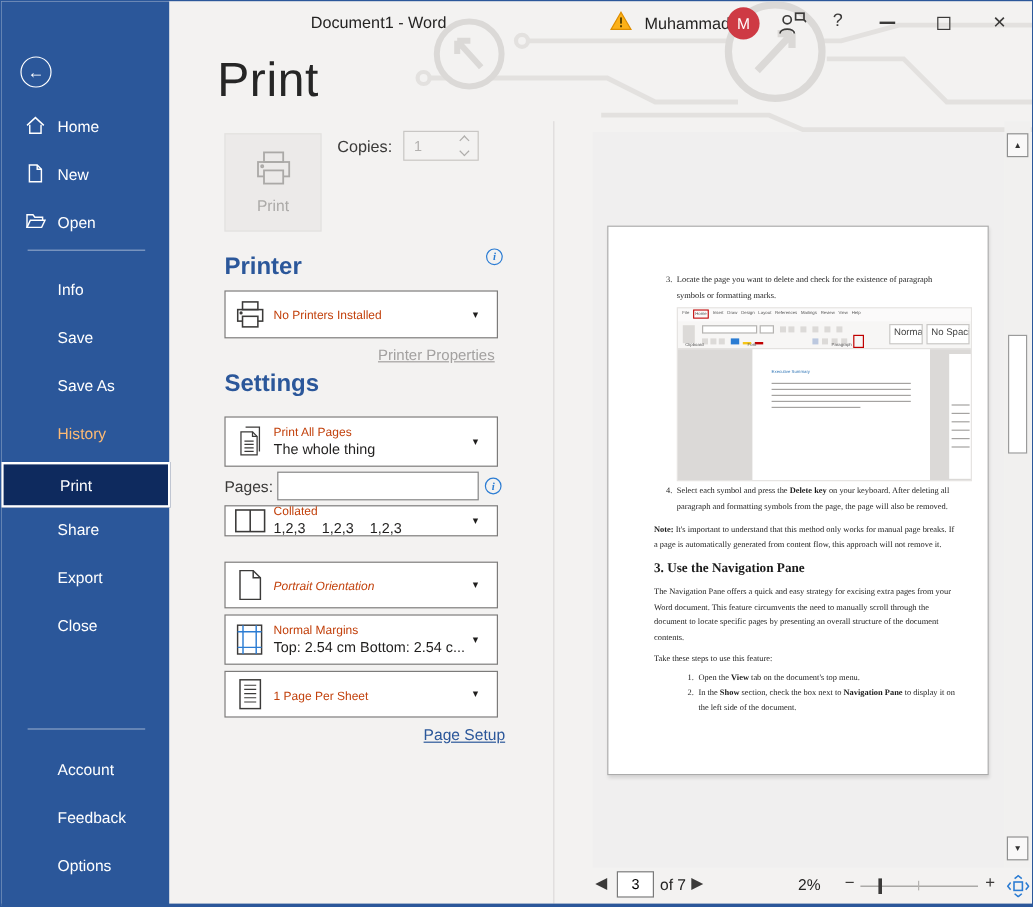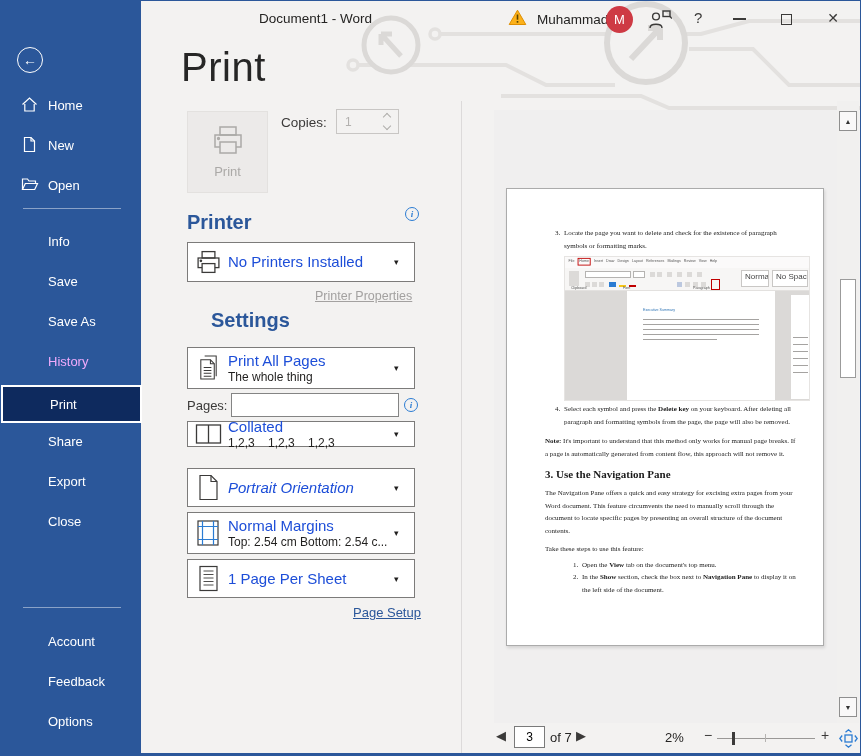--- a/index.html
+++ b/index.html
@@ -24,21 +24,21 @@
   .tb-max-box { width:11px; height:11px; border:1.3px solid #3B3A39; }
   .tb-close-glyph { font-size:14px; color:#3B3A39; }
 
   
   .sidebar { position:absolute; left:0; top:0; width:140px; height:756px; background:#2B579A; z-index:5; }
   .back-btn { position:absolute; left:16px; top:46px; width:26px; height:26px; border:1.5px solid #fff; border-radius:50%;
               color:#fff; font-size:14px; display:flex; align-items:center; justify-content:center; }
   .side-item { position:absolute; left:0; width:140px; height:36px; display:flex; align-items:center; color:#fff; font-size:13px; }
   .side-item .lbl { position:absolute; left:47px; }
   .side-item .sic { position:absolute; left:20px; top:9px; }
-  .side-item.disabled { color:#f0abfc; }
+  .side-item.disabled { color:#fdba74; }
   .side-item.selected { background:#0E2A5E; border:2px solid #fff; height:38px; width:141px; }
   .side-divider { position:absolute; left:22px; width:98px; height:1px; background:rgba(255,255,255,0.45); }
 
   
   .page-title { left:180px; top:44px; font-size:40px; font-weight:300; color:#262626; z-index:2; letter-spacing:0.5px; }
   .print-big { left:186px; top:110px; width:81px; height:82px; background:#ECEAE9; border:1px solid #E3E1DF;
                display:flex; flex-direction:column; align-items:center; justify-content:center; gap:9px; z-index:2; }
   .print-big .plabel { font-size:13px; color:#ABA9A7; }
   .copies-label { left:280px; top:114px; font-size:13.5px; color:#3B3A39; z-index:2; }
   .spinner { left:335px; top:108px; width:63px; height:25px; background:#F3F2F1; border:1px solid #C8C6C4; display:flex; z-index:2; }
@@ -48,21 +48,21 @@
   .chev.up { transform:rotate(45deg); }
   .chev.dn { transform:rotate(225deg); }
 
   .sec-heading { font-size:20px; color:#2B579A; z-index:2; }
   .info-ic { width:14px; height:14px; border:1px solid #2B7CD3; border-radius:50%; color:#2B7CD3;
              font:italic bold 9px "Liberation Serif",serif; display:flex; align-items:center; justify-content:center; z-index:2; }
 
   .dd { position:absolute; left:186px; width:228px; background:#fff; border:1px solid #7C7B7A; display:flex; align-items:center; z-index:2; cursor:default; }
   .dd .ic { width:40px; display:flex; justify-content:center; flex:none; }
   .dd .tx { flex:1; overflow:hidden; }
-  .dd .t1 { font-size:15px; color:#1d4ed8; white-space:nowrap; }
+  .dd .t1 { font-size:10px; color:#c2410c; white-space:nowrap; }
   .dd .t2 { font-size:12px; color:#201F1E; white-space:pre; margin-top:1px; }
   .dd .caret { width:20px; font-size:9px; color:#1F1E1D; flex:none; }
 
   .pages-label { left:186px; top:397px; font-size:13px; color:#3B3A39; z-index:2; }
   .pages-input { left:230px; top:392px; width:168px; height:24px; border:1px solid #848484; background:#fff; z-index:2;
                  font-size:12px; padding:0 6px; outline:none; }
   .link-gray { font-size:12.5px; color:#A3A1A0; text-decoration:underline; z-index:2; }
   .link-blue { font-size:13px; color:#2B579A; text-decoration:underline; z-index:2; }
 
   
@@ -279,21 +279,21 @@
         <rect x="8" y="17" width="16" height="11" fill="#fff"></rect>
         <circle cx="6.5" cy="13.5" r="0.9"></circle>
       </svg>
     </span>
     <span class="tx"><span class="t1">No Printers Installed</span></span>
     <span class="caret">▾</span>
   </div>
 
   <a class="abs link-gray" style="left:314px; top:288px;">Printer Properties</a>
 
-  <h2 class="abs sec-heading" style="left:186px; top:308px;margin-left:24px;">Settings</h2>
+  <h2 class="abs sec-heading" style="left:186px; top:308px;">Settings</h2>
 
   <div class="dd" style="top:346px; height:42px;">
     <span class="ic">
       <svg width="25" height="28" viewBox="0 0 26 29" fill="none" stroke="#3B3A39" stroke-width="1.1">
         <path d="M9,2 H21 V23"></path>
         <path d="M5,6 h10 l4,4 v16 h-14 z"></path>
           <path d="M15,6 v4 h4"></path>
         <path d="M8,14 h8 M8,17 h8 M8,20 h8 M8,23 h8"></path>
       </svg>
     </span>

